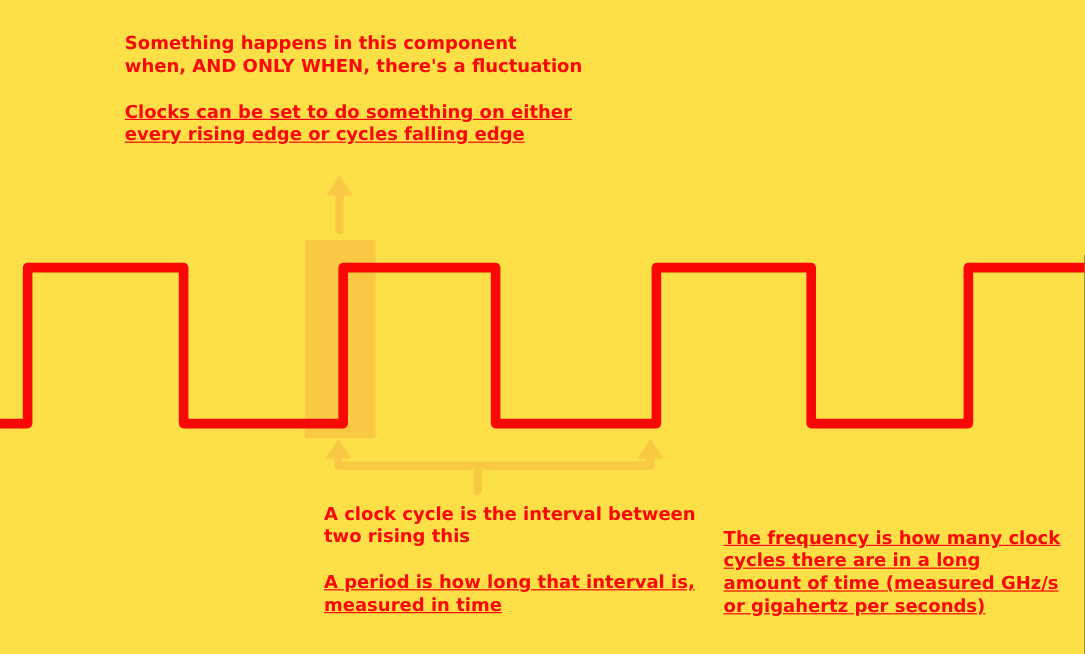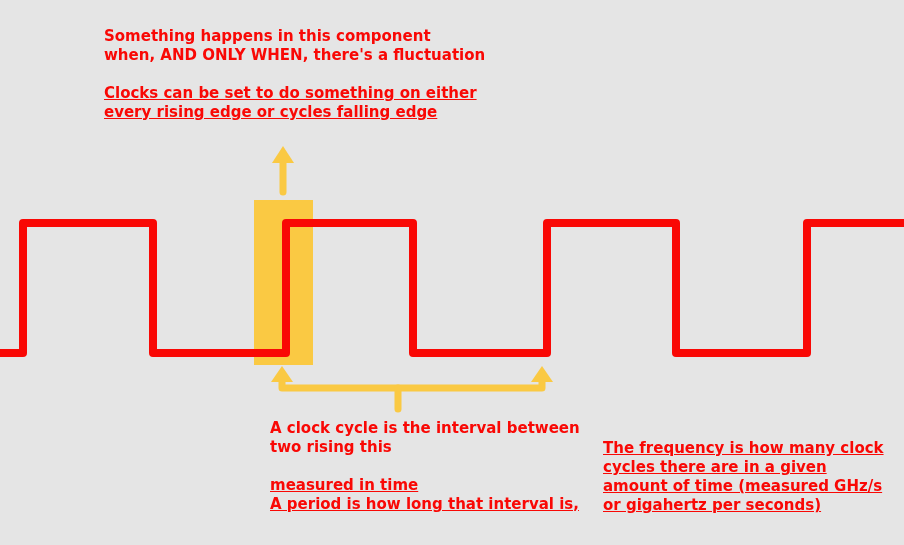--- a/index.html
+++ b/index.html
@@ -4,21 +4,21 @@
 <style>
   html, body {
     margin: 0;
     padding: 0;
     background: #000000;
   }
   #stage {
     position: relative;
     width: 904px;
     height: 545px;
-    background: #e5e5e5;
+    background: #fde047;
     overflow: hidden;
     font-family: "DejaVu Sans", sans-serif;
   }
   #diagram-svg {
     position: absolute;
     left: 0;
     top: 0;
   }
   .wave {
     fill: none;
@@ -91,27 +91,27 @@
       <div>every rising edge or cycles falling edge</div>
     </div>
   </div>
 
   <div class="note" id="cycle-note">
     <div class="para">
       <div>A clock cycle is the interval between</div>
       <div>two rising this</div>
     </div>
     <div class="para">
+      <div>A period is how long that interval is,</div>
       <div>measured in time</div>
-      <div>A period is how long that interval is,</div>
     </div>
   </div>
 
   <div class="note" id="frequency-note">
     <div class="para">
       <div>The frequency is how many clock</div>
-      <div>cycles there are in a given</div>
+      <div>cycles there are in a long</div>
       <div>amount of time (measured GHz/s</div>
       <div>or gigahertz per seconds)</div>
     </div>
   </div>
 
 </div>
 
 </body></html>

